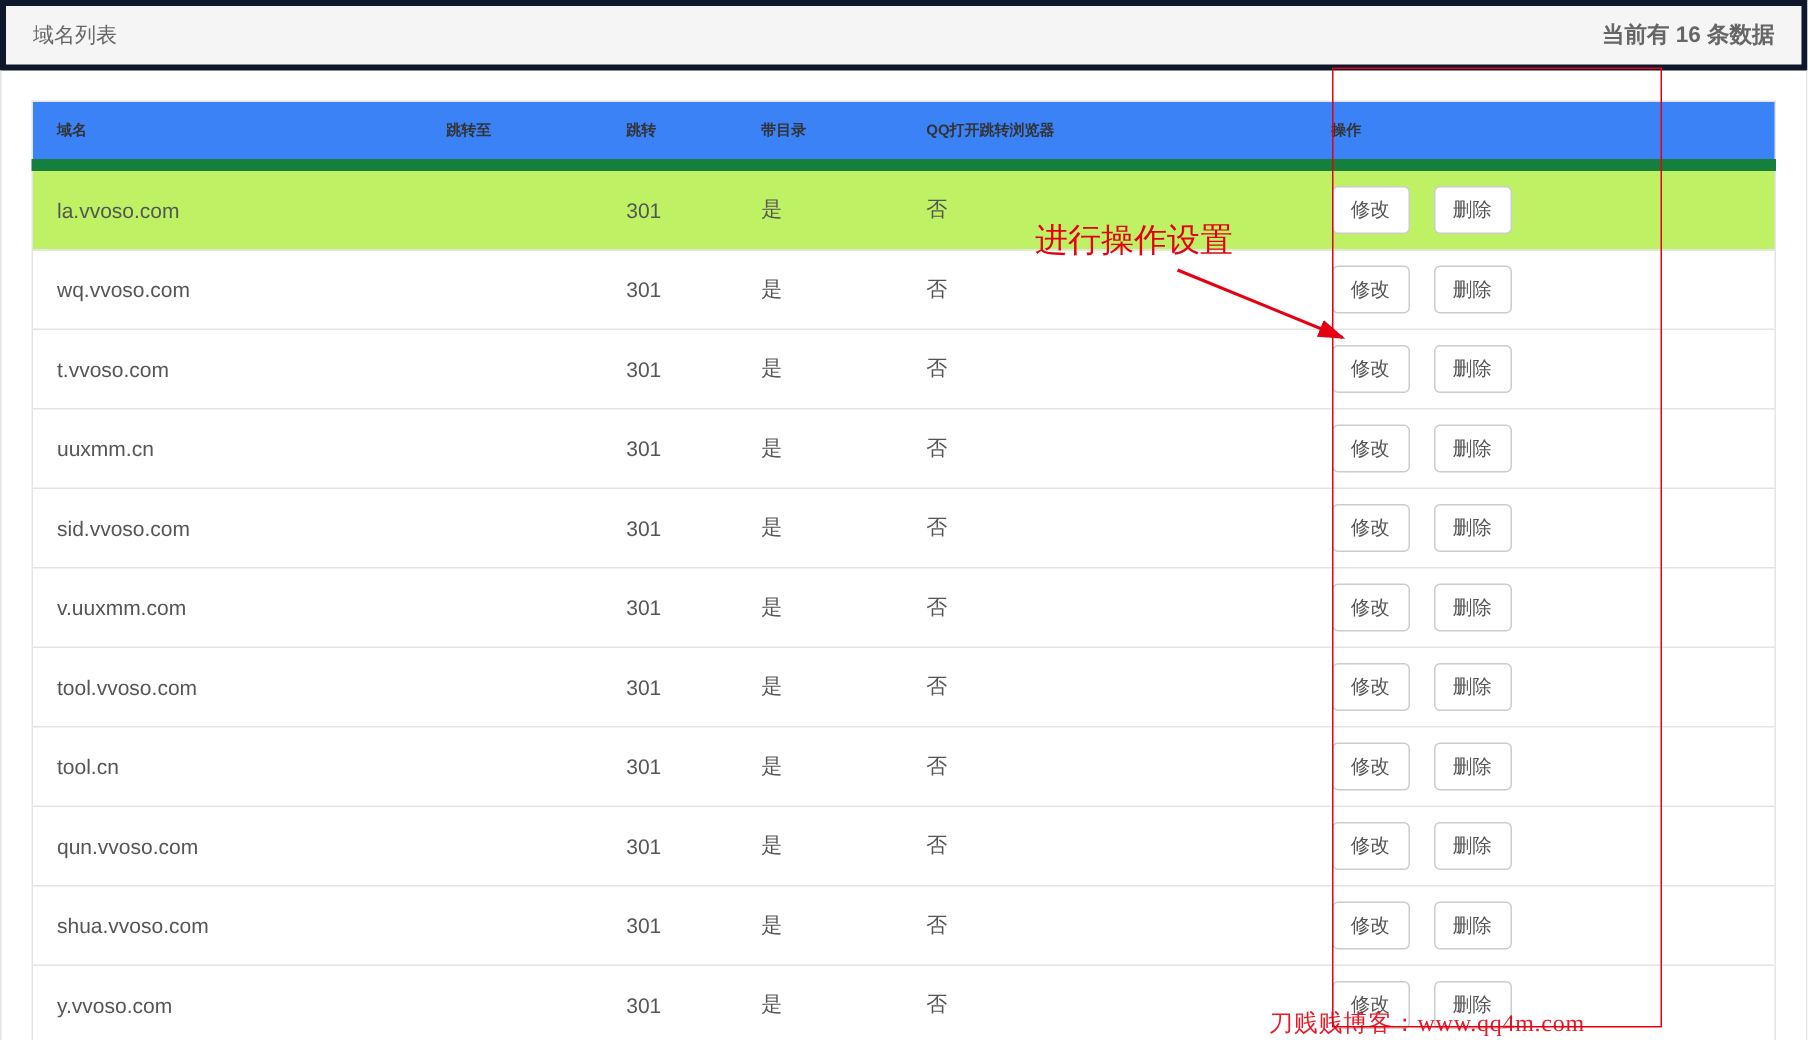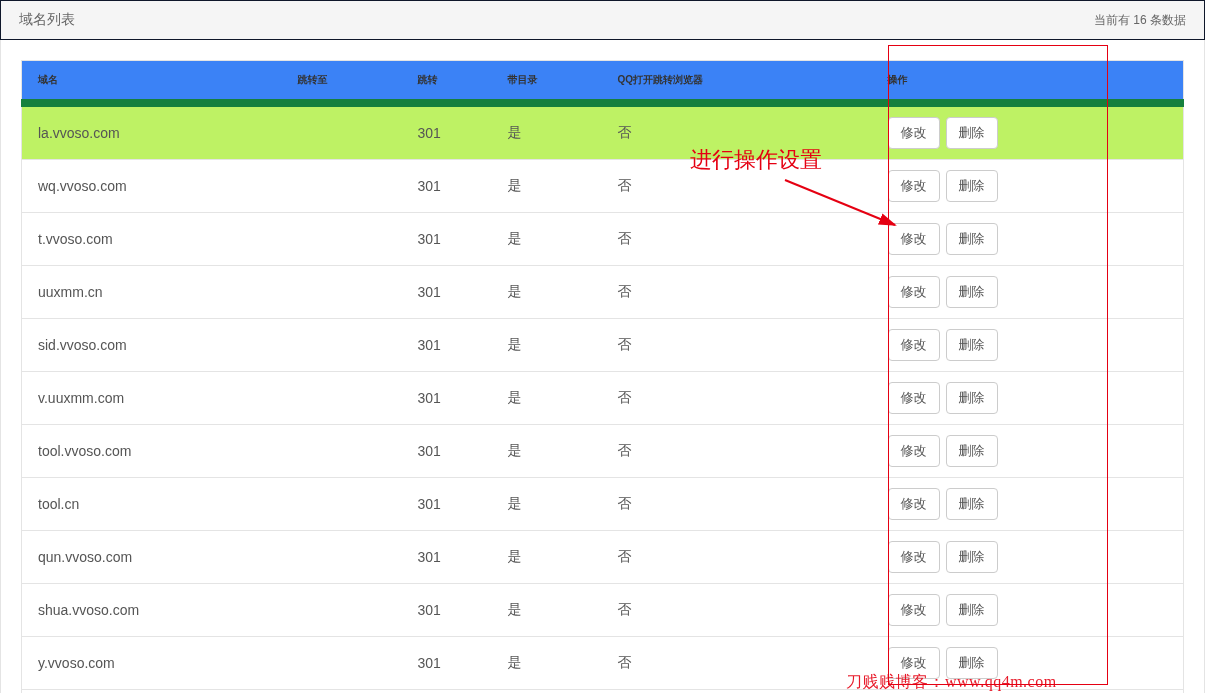--- a/index.html
+++ b/index.html
@@ -13,30 +13,31 @@
     }
     .panel {
       background: #fff;
     }
     .panel-header {
       display: flex;
       justify-content: space-between;
       align-items: center;
       padding: 10px 18px;
       background: #f5f5f5;
-      border: 1px solid #0f172a;
+      border: 4px solid #0f172a;
       color: #555;
     }
     .panel-header .title {
       font-size: 14px;
       color: #666;
     }
     .panel-header .count {
-      font-size: 12px;
+      font-size: 15px;
       color: #666;
+      font-weight: bold;
     }
     .panel-body {
       padding: 20px;
       border-left: 1px solid #e4e4e4;
       border-right: 1px solid #e4e4e4;
     }
     table {
       width: 100%;
       border-collapse: collapse;
       border: 1px solid #e4e4e4;
@@ -60,21 +61,21 @@
     tbody tr:first-child td { background: #bef264; }
     .btn {
       display: inline-block;
       padding: 6px 12px;
       border: 1px solid #ccc;
       border-radius: 4px;
       background: #fff;
       color: #555;
       font-size: 13px;
       cursor: pointer;
-      margin-right: 6px;
+      margin-right: 16px;
     }
     .col-domain { width: 260px; }
     .col-redirect-to { width: 120px; }
     .col-redirect { width: 90px; }
     .col-withdir { width: 110px; }
     .col-qq { width: 270px; }
     .col-action { width: auto; }
 
     
     .anno-box {

